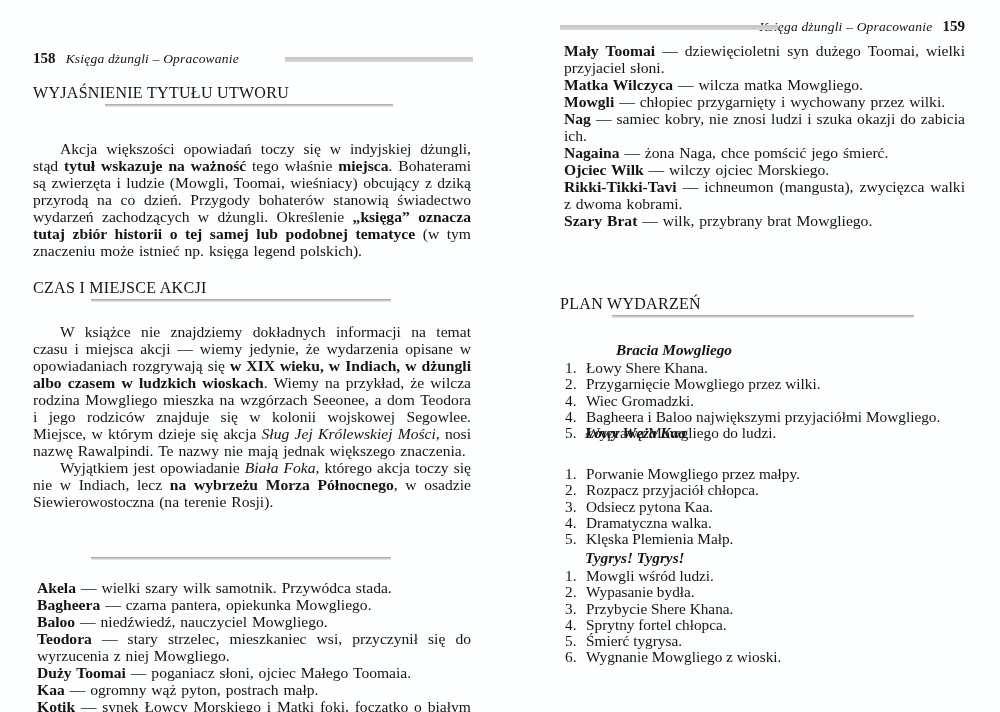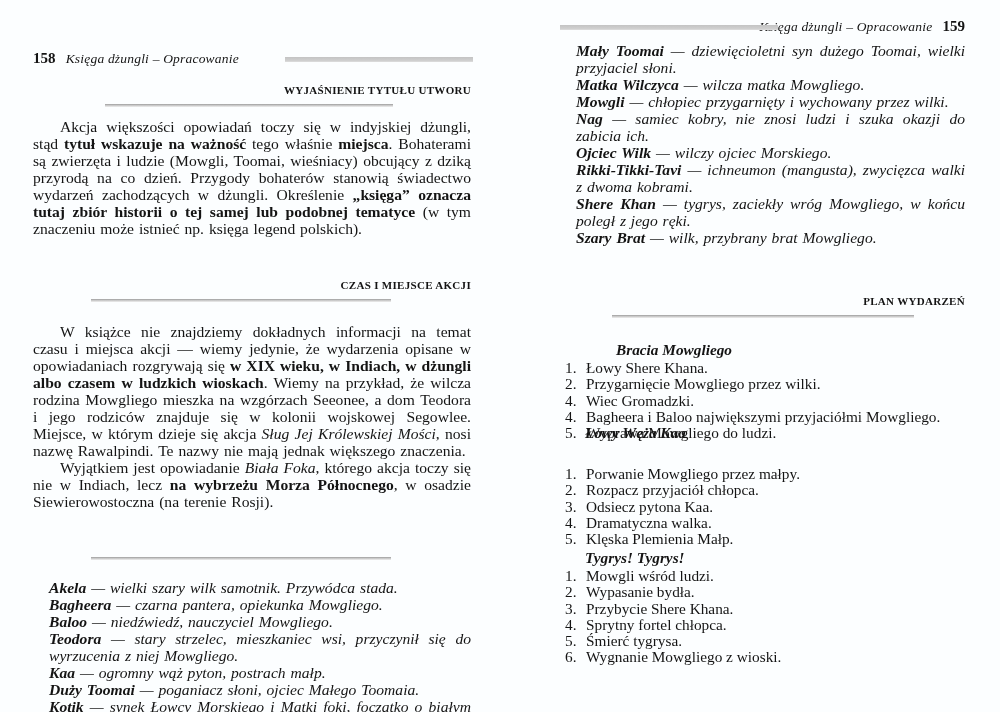--- a/index.html
+++ b/index.html
@@ -17,47 +17,47 @@
   .running-header .pagenum{font-weight:bold;font-size:15px;}
   .running-header .runtitle{font-style:italic;letter-spacing:.2px;}
   .header-bar{position:absolute;top:25px;height:5px;
     background:linear-gradient(#c3c3c3,#cfcfcf 70%,#dedede);}
   #page-left .header-bar{left:252px;right:-2px;}
   #page-right .header-bar{left:0;width:218px;}
   #page-left .running-header{text-align:left;}
   #page-right .running-header{text-align:right;}
 
   
-  .section-heading{position:absolute;left:0;right:0;text-align:right;
-    font-weight:bold;font-size:11px;letter-spacing:.3px;}
+  .section-heading{position:absolute;left:0;right:0;text-align:left;
+    font-weight:normal;font-size:16px;letter-spacing:.3px;}
   .heading-rule{position:absolute;height:3px;
     background:linear-gradient(#9d9d9d,#cfcfcf 55%,#efefef);}
 
   
   .para{position:absolute;left:0;right:0;font-size:15.6px;line-height:17px;
     text-align:justify;word-spacing:1px;}
   .para.indent{text-indent:27px;}
   .rich b{font-weight:bold;}
   .rich i{font-style:italic;}
 
   
-  .char-list{position:absolute;left:16px;right:0;font-size:15.6px;line-height:17px;font-style:italic;}
+  .char-list{position:absolute;left:4px;right:0;font-size:15.6px;line-height:17px;}
   .char-entry{text-align:justify;word-spacing:1px;}
   .char-entry .char-name{font-weight:bold;}
 
   
   .plan-group-title{position:absolute;left:25px;font-weight:bold;font-style:italic;font-size:15.3px;}
   .plan-list{position:absolute;left:5px;right:0;font-size:15.3px;line-height:16.3px;}
   .plan-item{display:flex;}
   .plan-item .num{width:21px;flex:0 0 21px;}
   .plan-item .txt{flex:1;}
 
   
   #h1-left{top:52px;}        #rule1{top:72px;left:72px;width:288px;}
-  #para1{top:86px;}
+  #para1{top:108px;}
   #h2-left{top:247px;}       #rule2{top:267px;left:58px;width:300px;}
   #para2{top:291px;}
   #para3{top:427px;}
   #h3-left{top:505px;}       #rule3{top:525px;left:58px;width:300px;}
   #chars-left{top:547px;}
 
   
   #chars-right{top:42px;}
   #h1-right{top:295px;}      #rule4{top:315px;left:52px;width:302px;}
   #g0-title{top:341px;margin-left:31px;}  #g0-list{top:360px;}
@@ -104,27 +104,27 @@
         <span class="char-name">Baloo</span>
         <span class="char-desc">— niedźwiedź, nauczyciel Mowgliego.</span>
       </div>
 
       <div class="char-entry">
         <span class="char-name">Teodora</span>
         <span class="char-desc">— stary strzelec, mieszkaniec wsi, przyczynił się do wyrzucenia z niej Mowgliego.</span>
       </div>
 
       <div class="char-entry">
+        <span class="char-name">Duży Toomai</span>
+        <span class="char-desc">— poganiacz słoni, ojciec Małego Toomaia.</span>
+      </div>
+
+      <div class="char-entry">
         <span class="char-name">Kaa</span>
         <span class="char-desc">— ogromny wąż pyton, postrach małp.</span>
-      </div>
-
-      <div class="char-entry">
-        <span class="char-name">Duży Toomai</span>
-        <span class="char-desc">— poganiacz słoni, ojciec Małego Toomaia.</span>
       </div>
 
       <div class="char-entry">
         <span class="char-name">Kotik</span>
         <span class="char-desc">— synek Łowcy Morskiego i Matki foki, foczątko o białym futerku.</span>
       </div>
 
   </div>
 </div>
 
@@ -151,35 +151,35 @@
       <div class="char-entry">
         <span class="char-name">Mowgli</span>
         <span class="char-desc">— chłopiec przygarnięty i wychowany przez wilki.</span>
       </div>
 
       <div class="char-entry">
         <span class="char-name">Nag</span>
         <span class="char-desc">— samiec kobry, nie znosi ludzi i szuka okazji do zabicia ich.</span>
       </div>
 
+      <div class="char-entry">
+        <span class="char-name">Nagaina</span>
+        <span class="char-desc">— żona Naga, chce pomścić jego śmierć.</span>
+      </div>
 
       <div class="char-entry">
         <span class="char-name">Ojciec Wilk</span>
         <span class="char-desc">— wilczy ojciec Morskiego.</span>
       </div>
 
       <div class="char-entry">
         <span class="char-name">Rikki-Tikki-Tavi</span>
         <span class="char-desc">— ichneumon (mangusta), zwycięzca walki z dwoma kobrami.</span>
       </div>
 
-      <div class="char-entry">
-        <span class="char-name">Shere Khan</span>
-        <span class="char-desc">— tygrys, zaciekły wróg Mowgliego, w końcu poległ z jego ręki.</span>
-      </div>
 
       <div class="char-entry">
         <span class="char-name">Szary Brat</span>
         <span class="char-desc">— wilk, przybrany brat Mowgliego.</span>
       </div>
 
 
   </div>
 
   <div class="section-heading" id="h1-right">PLAN WYDARZEŃ</div>

